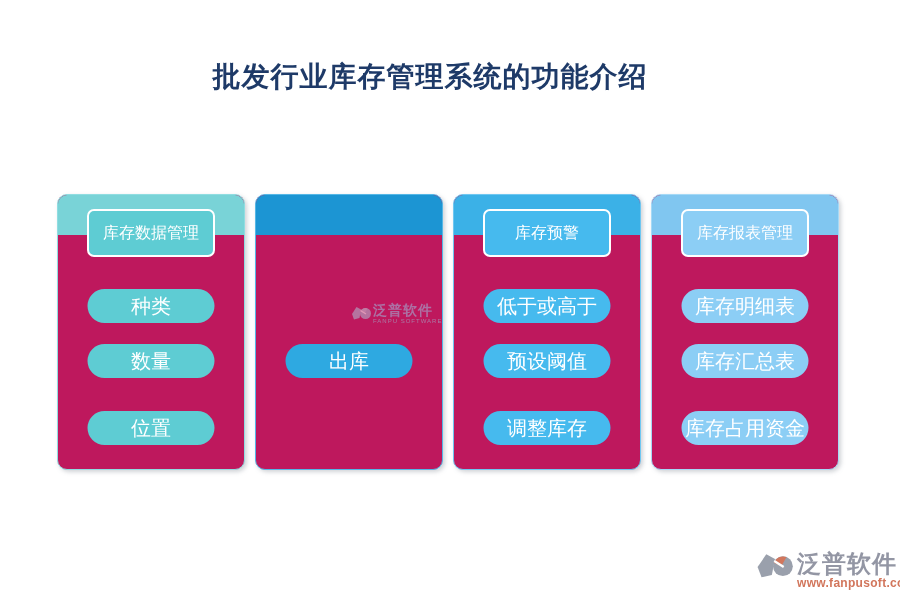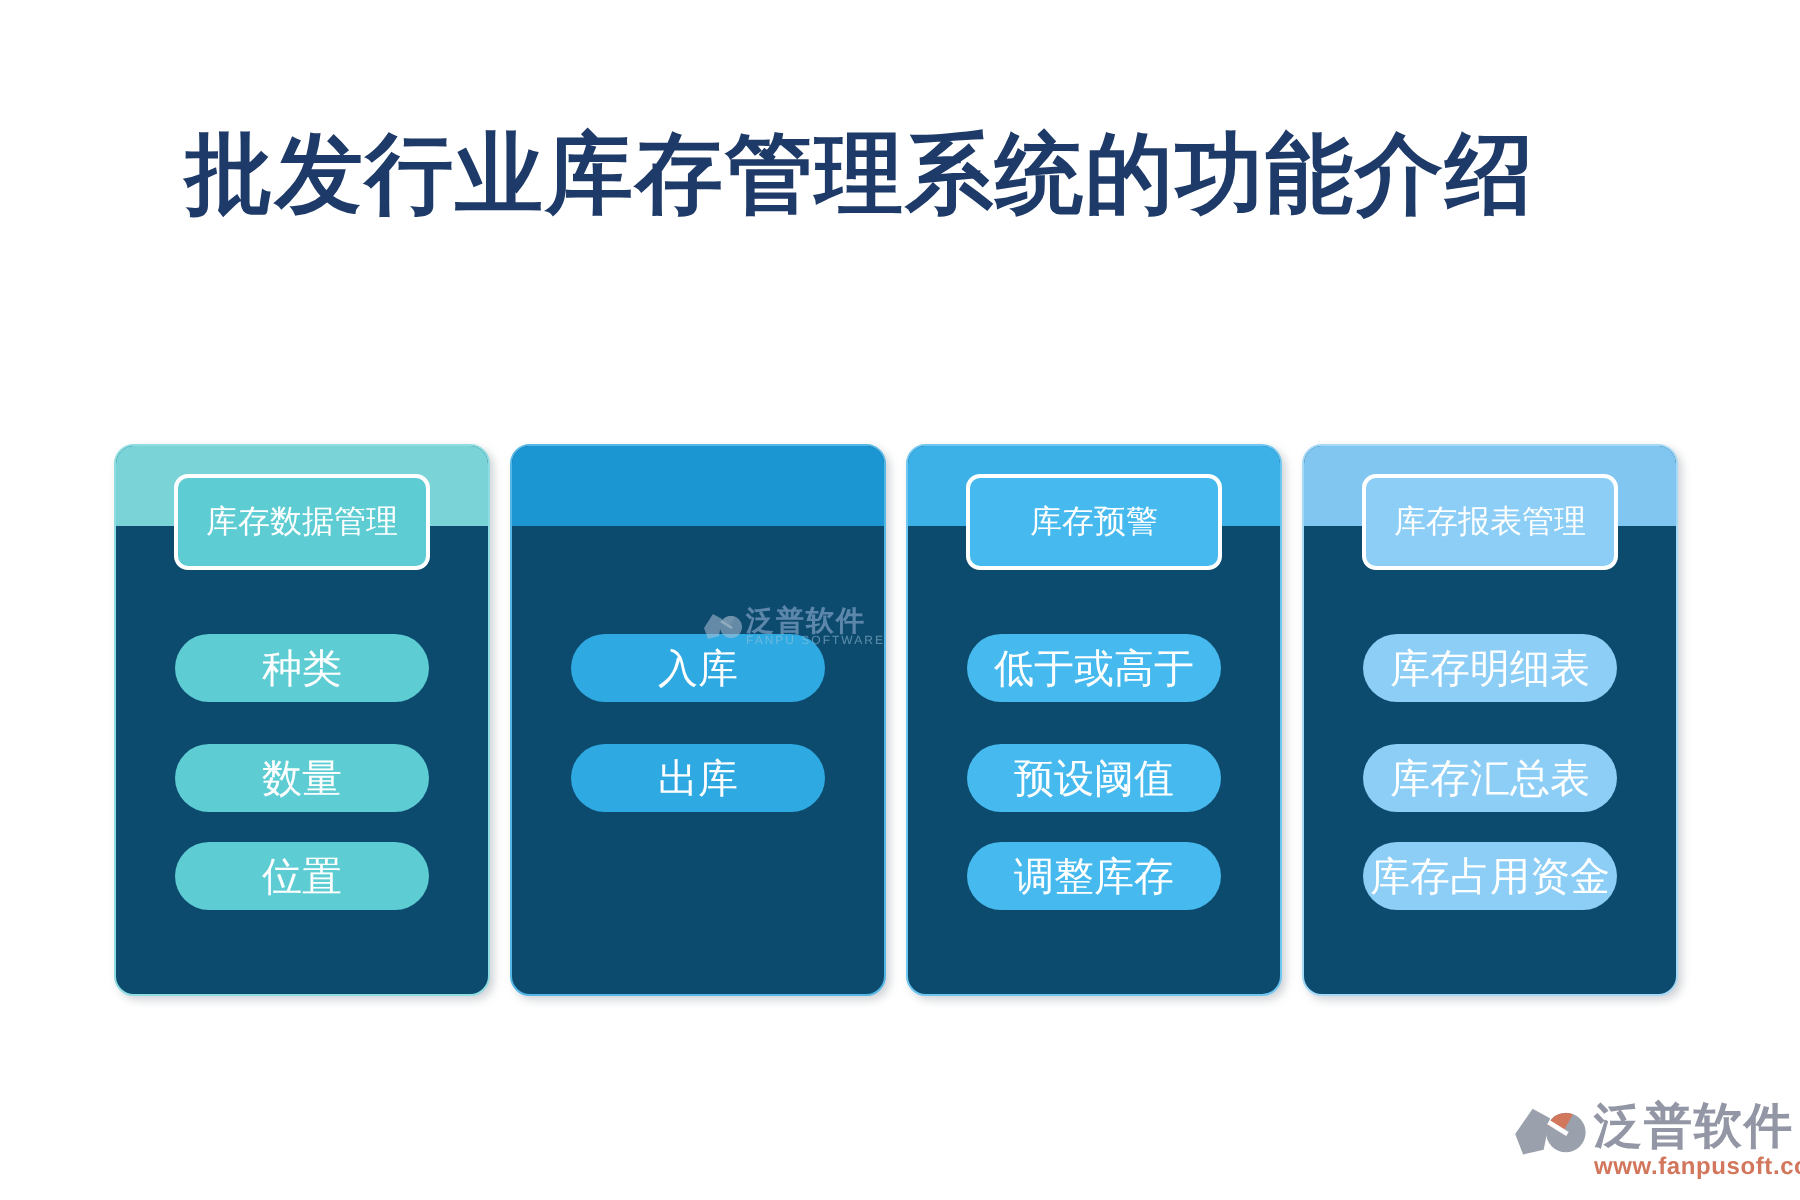--- a/index.html
+++ b/index.html
@@ -2,48 +2,47 @@
 <html><head>
 <meta charset="utf-8">
 <style>
   html,body{margin:0;padding:0;background:#ffffff;}
   .stage{
     position:relative;width:900px;height:600px;background:#ffffff;overflow:hidden;
     font-family:"Liberation Sans","DejaVu Sans",sans-serif;
   }
   .title{
     position:absolute;top:58px;left:430px;transform:translateX(-50%);
-    margin:0;font-size:44px;font-weight:700;white-space:nowrap;
+    margin:0;font-size:28px;font-weight:700;white-space:nowrap;
     font-family:Liberation Sans, sans-serif;letter-spacing:1px;
   }
   .card{
     position:absolute;top:194px;width:186px;height:274px;
-    background:#0c4a6e;border:1px solid var(--border);border-radius:10px;
+    background:#be185d;border:1px solid var(--border);border-radius:10px;
     box-shadow:2px 2px 4px rgba(120,130,140,.35);
-    margin-top:28px;
   }
   .card.c0{left:57px}.card.c1{left:255px}.card.c2{left:453px}.card.c3{left:651px}
   .band{
     position:absolute;top:0;left:0;right:0;height:40px;
     background:var(--band);border-radius:9px 9px 0 0;
   }
   .header-box{
     position:absolute;top:14px;left:50%;transform:translateX(-50%);
     width:128px;height:48px;background:var(--header-box);
     border:2px solid #ffffff;border-radius:7px;box-sizing:border-box;
     display:flex;align-items:center;justify-content:center;
     color:#ffffff;font-size:16px;white-space:nowrap;
   }
   .pill{
     position:absolute;left:50%;transform:translateX(-50%);
     width:127px;height:34px;border-radius:17px;background:var(--button);
     display:flex;align-items:center;justify-content:center;
     color:#ffffff;font-size:20px;white-space:nowrap;
   }
-  .pill.p0{top:94px}.pill.p1{top:149px}.pill.p2{top:198px}
+  .pill.p0{top:94px}.pill.p1{top:149px}.pill.p2{top:216px}
   .wm-center{
     position:absolute;left:351px;top:303px;display:flex;align-items:flex-start;
     opacity:.55;pointer-events:none;
   }
   .wm-center .txt{display:flex;flex-direction:column;margin-left:2px;}
   .wm-center .brand{font-size:14px;font-weight:700;color:#9fb9dd;line-height:15px;letter-spacing:1px;}
   .wm-center .sub{font-size:6px;color:#9cc5dd;letter-spacing:1px;line-height:7px;}
   .wm-footer{
     position:absolute;left:756px;top:551px;display:flex;align-items:flex-start;
   }
@@ -63,21 +62,20 @@
     <div class="header-box">
       <span>库存数据管理</span>
     </div>
     <div class="pill p0">种类</div>
     <div class="pill p1">数量</div>
     <div class="pill p2">位置</div>
   </div>
 
   <div class="card c1" style="--band: #1C95D3; --header-box: #2EA9E1; --button: #2EA9E1; --border: #55B7E6;">
     <div class="band"></div>
-    <div class="pill p0">入库</div>
     <div class="pill p1">出库</div>
   </div>
 
   <div class="card c2" style="--band: #3BB1E7; --header-box: #46BAEE; --button: #46BAEE; --border: #6FC7F1;">
     <div class="band"></div>
     <div class="header-box">
       <span>库存预警</span>
     </div>
     <div class="pill p0">低于或高于</div>
     <div class="pill p1">预设阈值</div>

